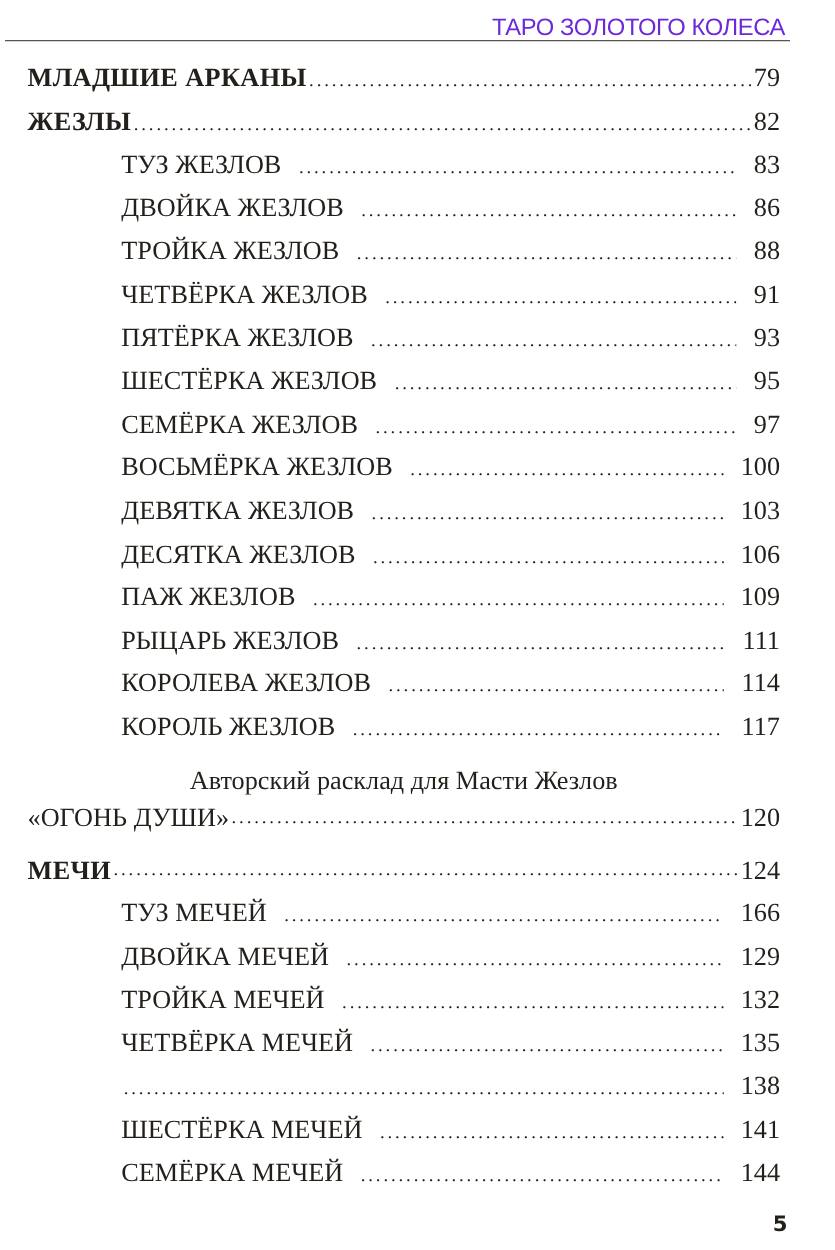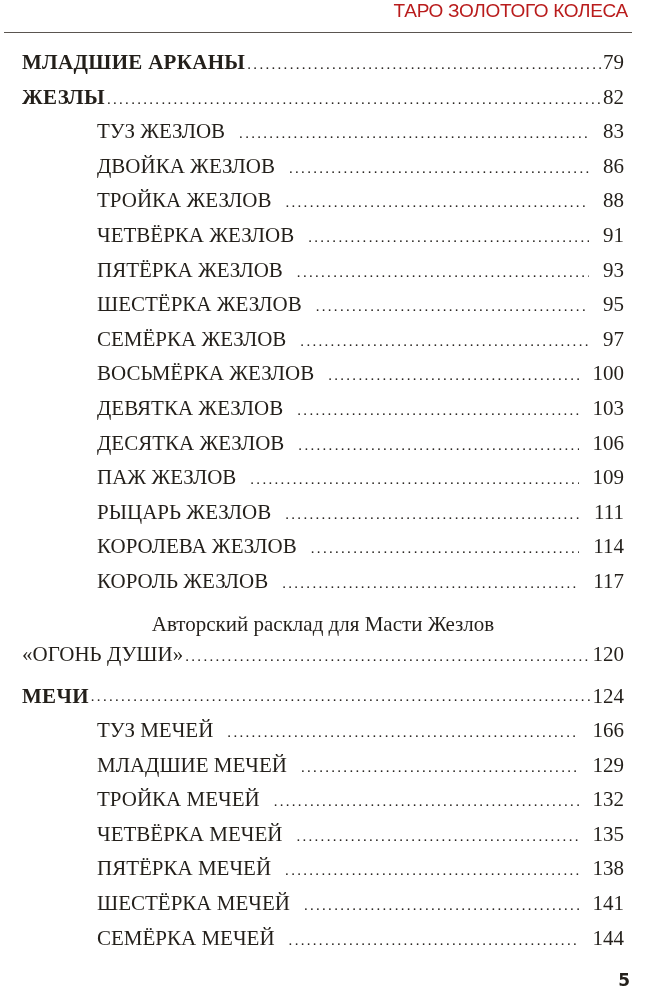--- a/index.html
+++ b/index.html
@@ -1,20 +1,20 @@
 <!DOCTYPE html>
 <html><head>
 <meta charset="utf-8">
 <style>
   html, body { margin: 0; padding: 0; background: #ffffff; }
   body { width: 668px; height: 1000px; position: relative; overflow: hidden; color: #231f1a; }
   .header-title {
-    position: absolute; right: 40px; top: 0;
+    position: absolute; right: 40px; top: 12px;
     font-family: "Liberation Sans", sans-serif; font-size: 19px; letter-spacing: -0.3px;
-    color: #b91c1c;
+    color: #6d28d9;
   }
   .header-rule {
     position: absolute; left: 4px; right: 36px; top: 32px; height: 0;
     border-top: 1.5px solid #5a5550;
   }
   .toc { position: absolute; left: 22px; top: 45px; width: 602px;
     font-family: "Liberation Serif", serif; font-size: 21px; }
   .row { display: flex; align-items: baseline; height: 34.6px; line-height: 34.6px; white-space: nowrap; }
   .row.sub { padding-left: 75px; gap: 12px; }
   .row.heading { font-weight: bold; }
@@ -116,55 +116,54 @@
       <span class="page">114</span>
     </div>
   <div class="row sub">
       <span>КОРОЛЬ ЖЕЗЛОВ</span>
       <span class="dots"></span>
       <span class="page">117</span>
     </div>
 
   <div>
     <div class="note-line">Авторский расклад для Масти Жезлов</div>
-    <div class="row" style="height:30px;line-height:30px;">
+    <div class="row" style="height:30px;line-height:30px;align-items:center;">
       <span>«ОГОНЬ ДУШИ»</span>
       <span class="dots"></span>
       <span class="page">120</span>
     </div>
   </div>
 
   <div class="row heading gap-before" style="margin-top:10px;align-items:flex-end;">
     <span class="label">МЕЧИ</span>
     <span class="dots"></span>
     <span class="page">124</span>
   </div>
 
   <div class="row sub">
       <span>ТУЗ МЕЧЕЙ</span>
       <span class="dots"></span>
       <span class="page">166</span>
     </div>
   <div class="row sub">
-      <span>МЛАДШИЕ МЕЧЕЙ</span>
+      <span>ДВОЙКА МЕЧЕЙ</span>
       <span class="dots"></span>
       <span class="page">129</span>
     </div>
   <div class="row sub">
       <span>ТРОЙКА МЕЧЕЙ</span>
       <span class="dots"></span>
       <span class="page">132</span>
     </div>
   <div class="row sub">
       <span>ЧЕТВЁРКА МЕЧЕЙ</span>
       <span class="dots"></span>
       <span class="page">135</span>
     </div>
   <div class="row sub">
-      <span>ПЯТЁРКА МЕЧЕЙ</span>
       <span class="dots"></span>
       <span class="page">138</span>
     </div>
   <div class="row sub">
       <span>ШЕСТЁРКА МЕЧЕЙ</span>
       <span class="dots"></span>
       <span class="page">141</span>
     </div>
   <div class="row sub">
       <span>СЕМЁРКА МЕЧЕЙ</span>

